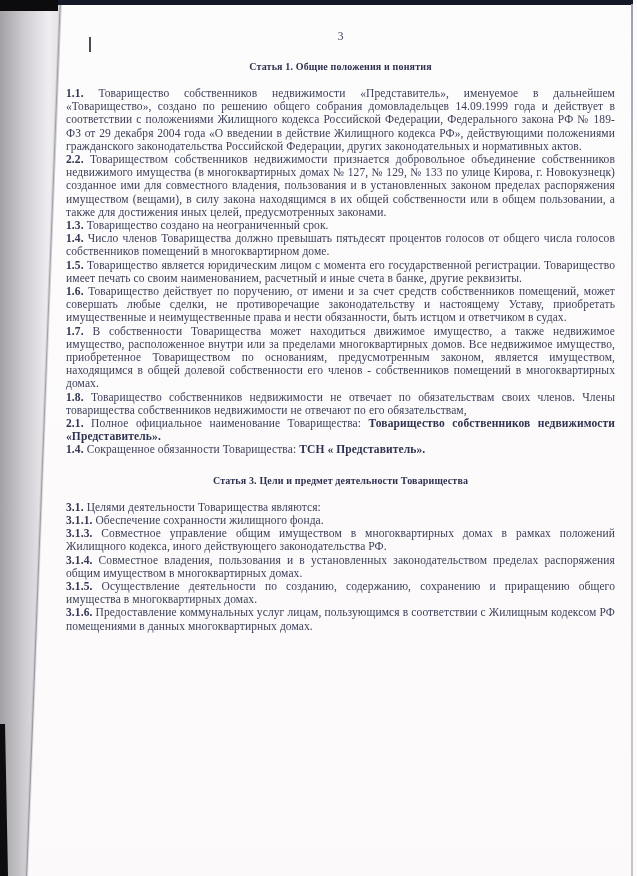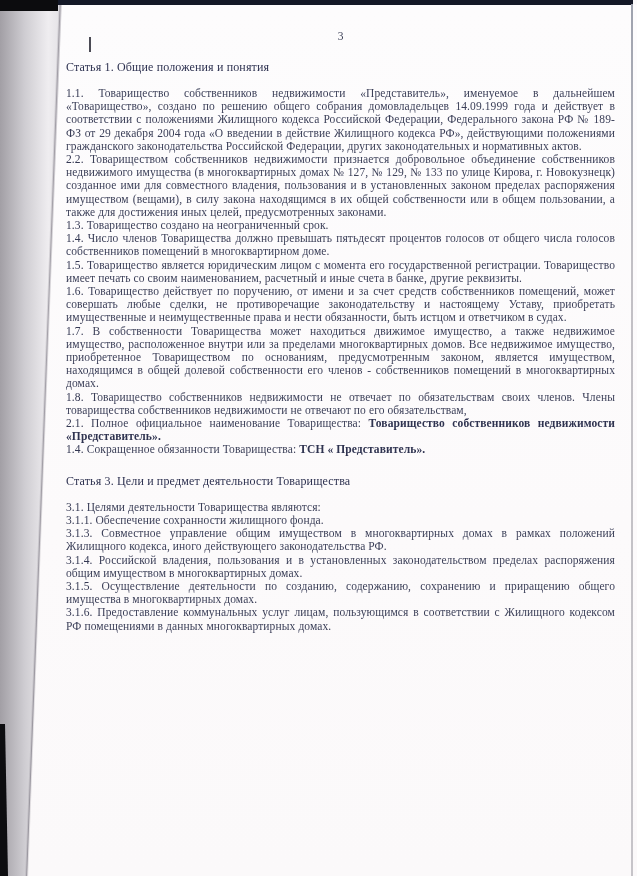--- a/index.html
+++ b/index.html
@@ -42,29 +42,29 @@
   
   .content {
     position:absolute; left:66px; right:22px; top:30px;
     color:#3b3f58;
   }
   .pagenum {
     text-align:center; font-size:11.5px; line-height:13px;
     color:#3a3e55; margin:0 0 13px 0;
   }
   .article-title {
-    font-size:12px; line-height:14px; font-weight:normal;
+    text-align:center; font-size:10px; line-height:14px; font-weight:bold;
     color:#2d3150; margin:17px 0 13px 0; letter-spacing:0.15px;
   }
   .article:first-of-type .article-title { margin-top:0; }
   .para {
     margin:0; text-align:justify; font-size:11.5px; line-height:13.2px;
     letter-spacing:0.1px; color:#3b3f58;
   }
-  .para .num { font-weight:normal; color:#333752; }
+  .para .num { font-weight:bold; color:#333752; }
   .bold-part { font-weight:bold; color:#2f3350; }
 </style>
 </head>
 <body>
 
 <div class="scan">
   <div class="paper"></div>
   <div class="underpage"></div>
   <div class="page-edge-line"></div>
   <div class="topbar"></div>
@@ -134,25 +134,25 @@
       <p class="para">
         <b class="num">3.1.1.</b>
         <span>Обеспечение сохранности жилищного фонда.</span>
       </p>
       <p class="para">
         <b class="num">3.1.3.</b>
         <span>Совместное управление общим имуществом в многоквартирных домах в рамках положений Жилищного кодекса, иного действующего законодательства РФ.</span>
       </p>
       <p class="para">
         <b class="num">3.1.4.</b>
-        <span>Российской владения, пользования и в установленных законодательством пределах распоряжения общим имуществом в многоквартирных домах.</span>
+        <span>Совместное владения, пользования и в установленных законодательством пределах распоряжения общим имуществом в многоквартирных домах.</span>
       </p>
       <p class="para">
         <b class="num">3.1.5.</b>
         <span>Осуществление деятельности по созданию, содержанию, сохранению и приращению общего имущества в многоквартирных домах.</span>
       </p>
       <p class="para">
         <b class="num">3.1.6.</b>
-        <span>Предоставление коммунальных услуг лицам, пользующимся в соответствии с Жилищного кодексом РФ помещениями в данных многоквартирных домах.</span>
+        <span>Предоставление коммунальных услуг лицам, пользующимся в соответствии с Жилищным кодексом РФ помещениями в данных многоквартирных домах.</span>
       </p>
     </div>
   </div>
 </div>
 
 </body></html>

